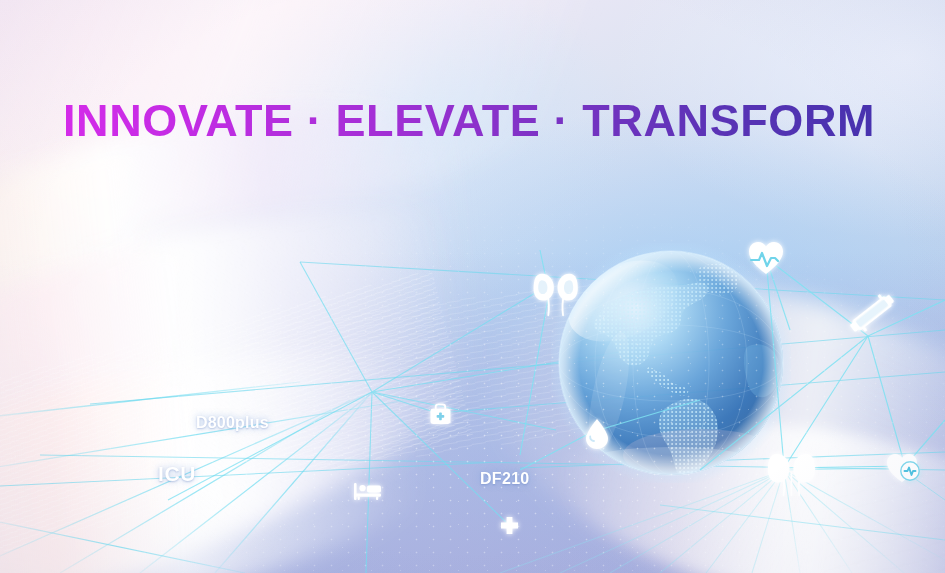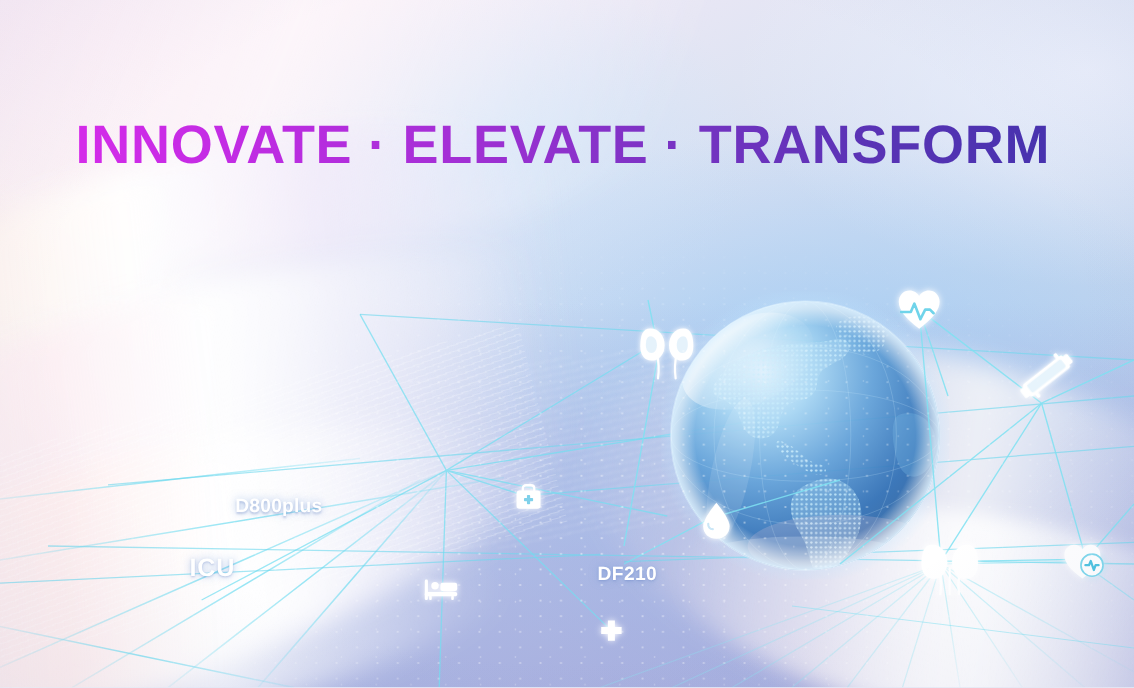--- a/index.html
+++ b/index.html
@@ -123,21 +123,21 @@
     -webkit-text-fill-color:transparent;
   }
 
   
   .plabel{
     position:absolute;color:#fff;font-weight:bold;white-space:nowrap;
     text-shadow:0 0 7px rgba(120,160,220,.55), 0 1px 2px rgba(80,110,180,.35);
   }
   #lbl-d800{left:196px;top:366px;font-size:16px;letter-spacing:.2px;margin-top:48px;}
   #lbl-icu{left:133px;top:462px;font-size:21px;letter-spacing:.6px;padding-left:25px;}
-  #lbl-df210{left:498px;top:470px;font-size:16px;letter-spacing:.3px;}
+  #lbl-df210{left:480px;top:470px;font-size:16px;letter-spacing:.3px;}
 
   
   #globe{position:absolute;left:551px;top:243px;width:240px;height:240px;}
 </style>
 </head>
 <body>
 
 <div id="stage">
 
   <div class="bg bg-base"></div>

